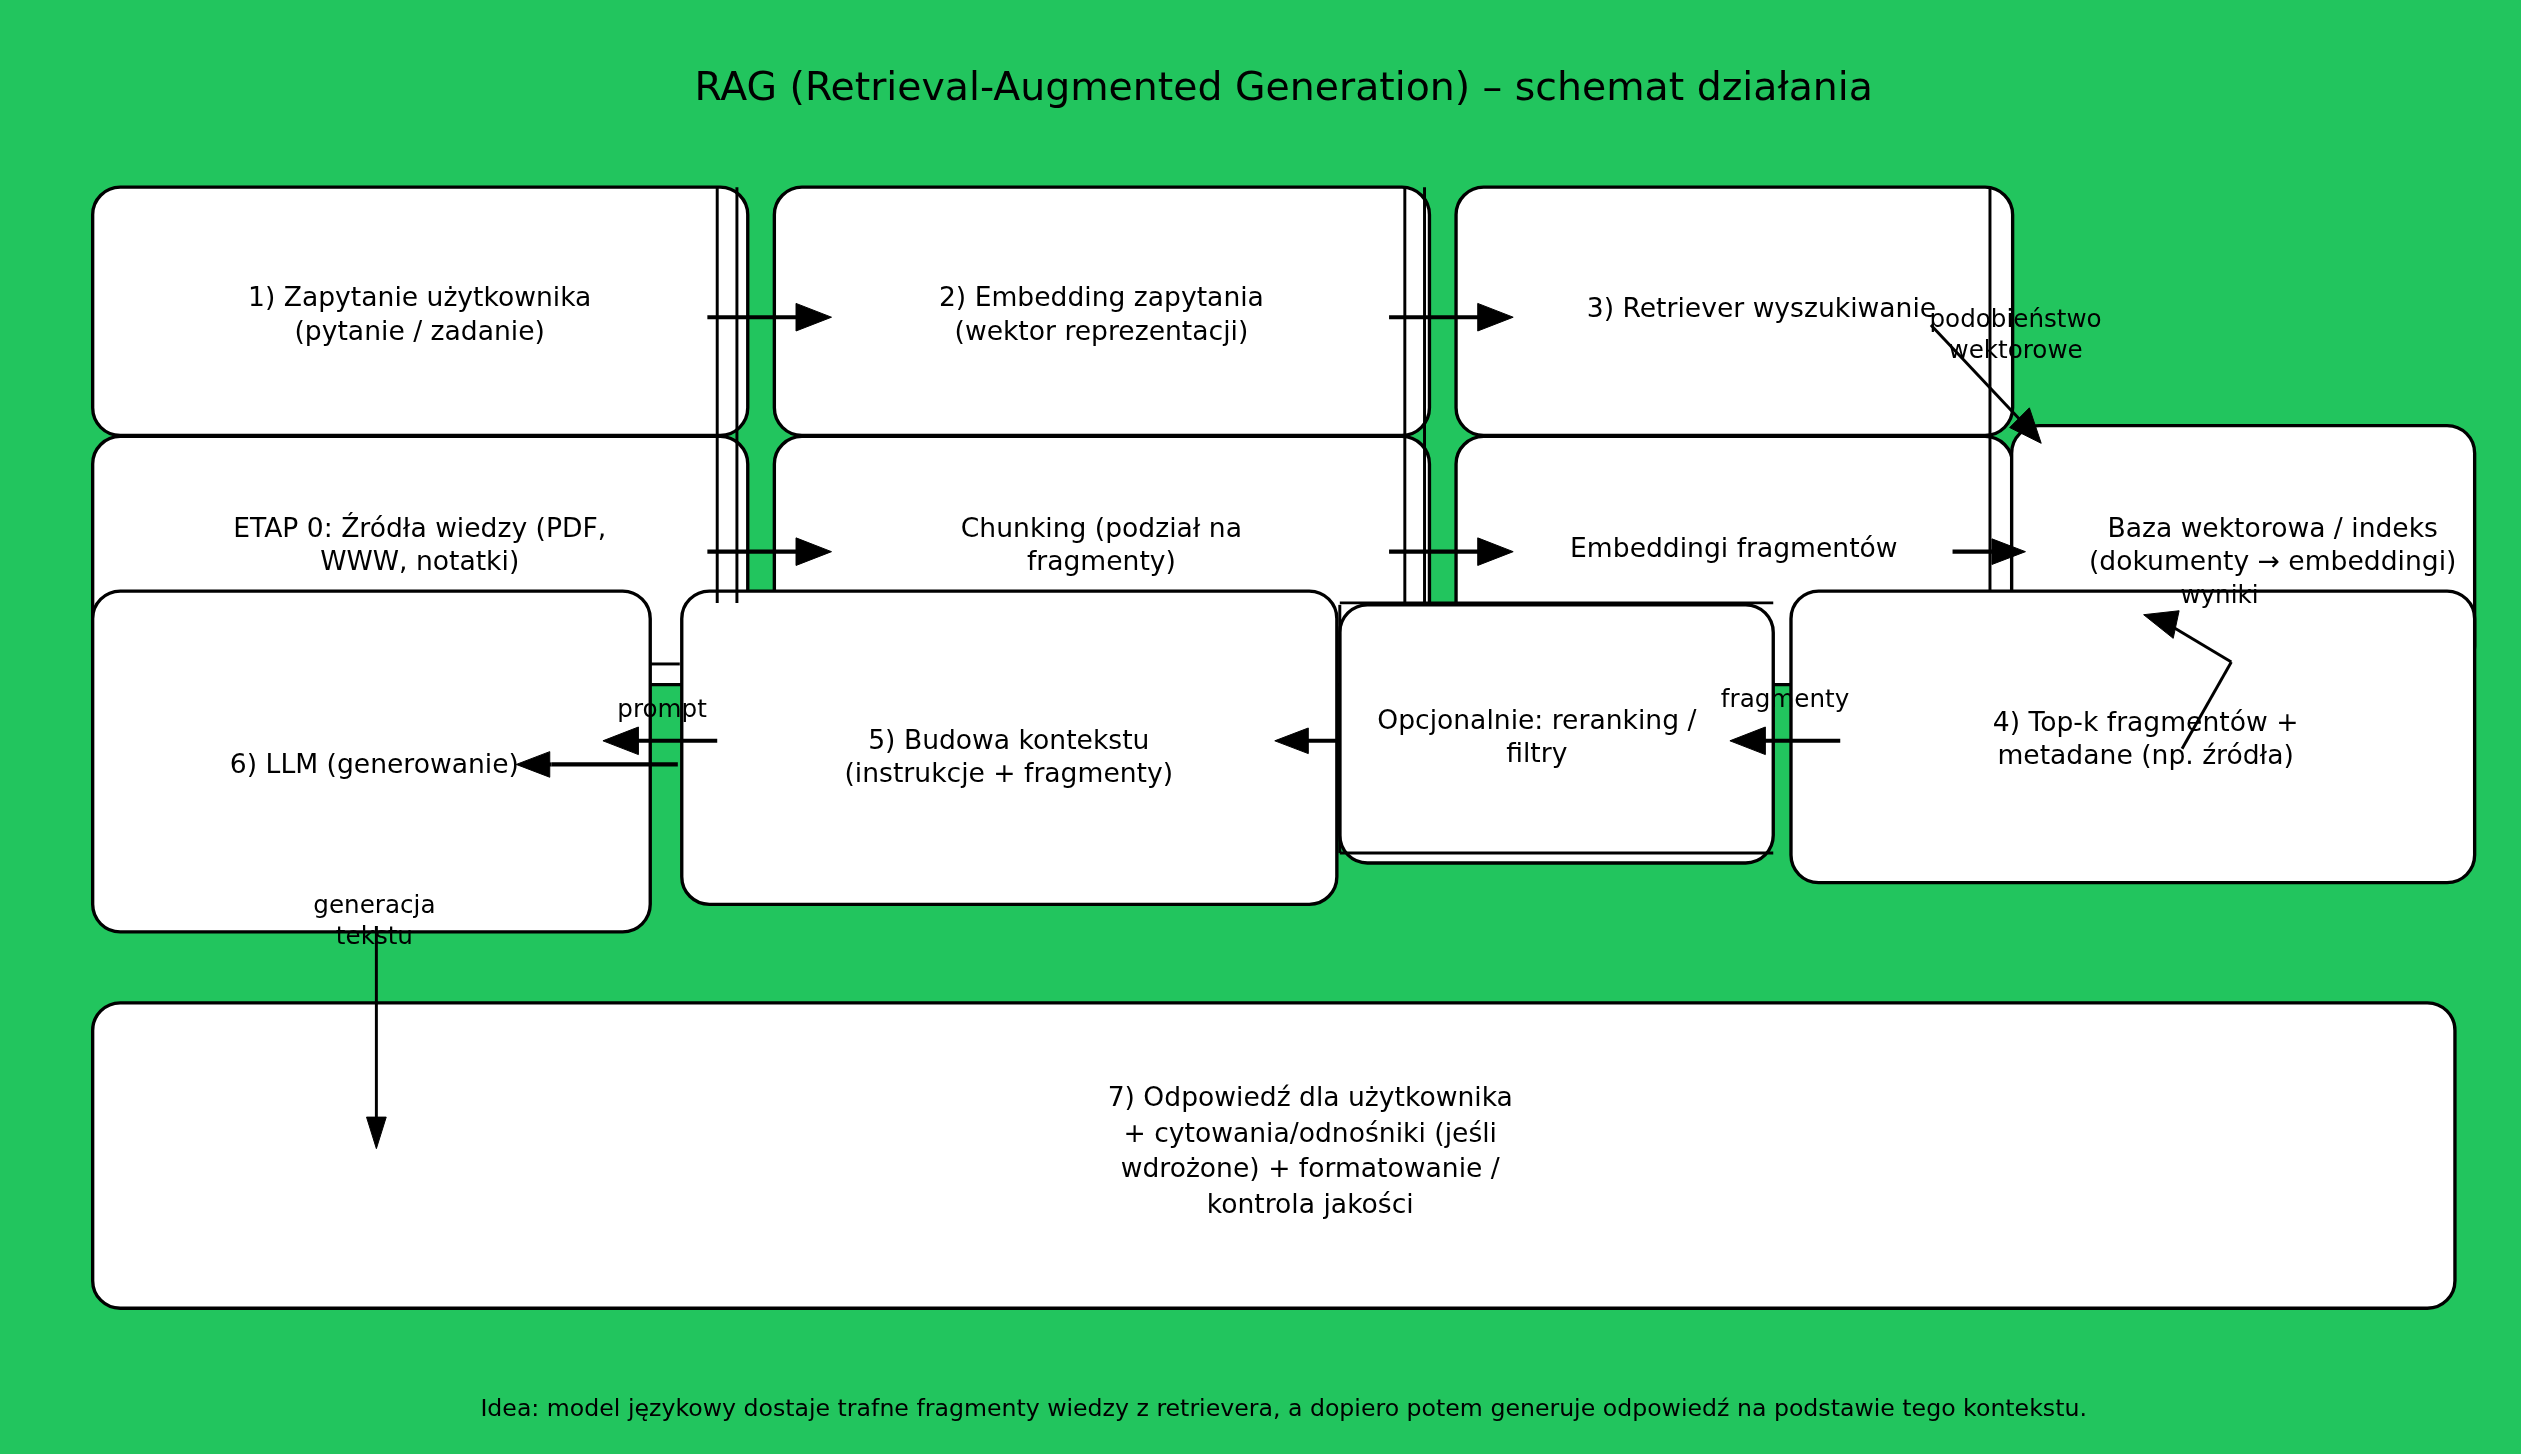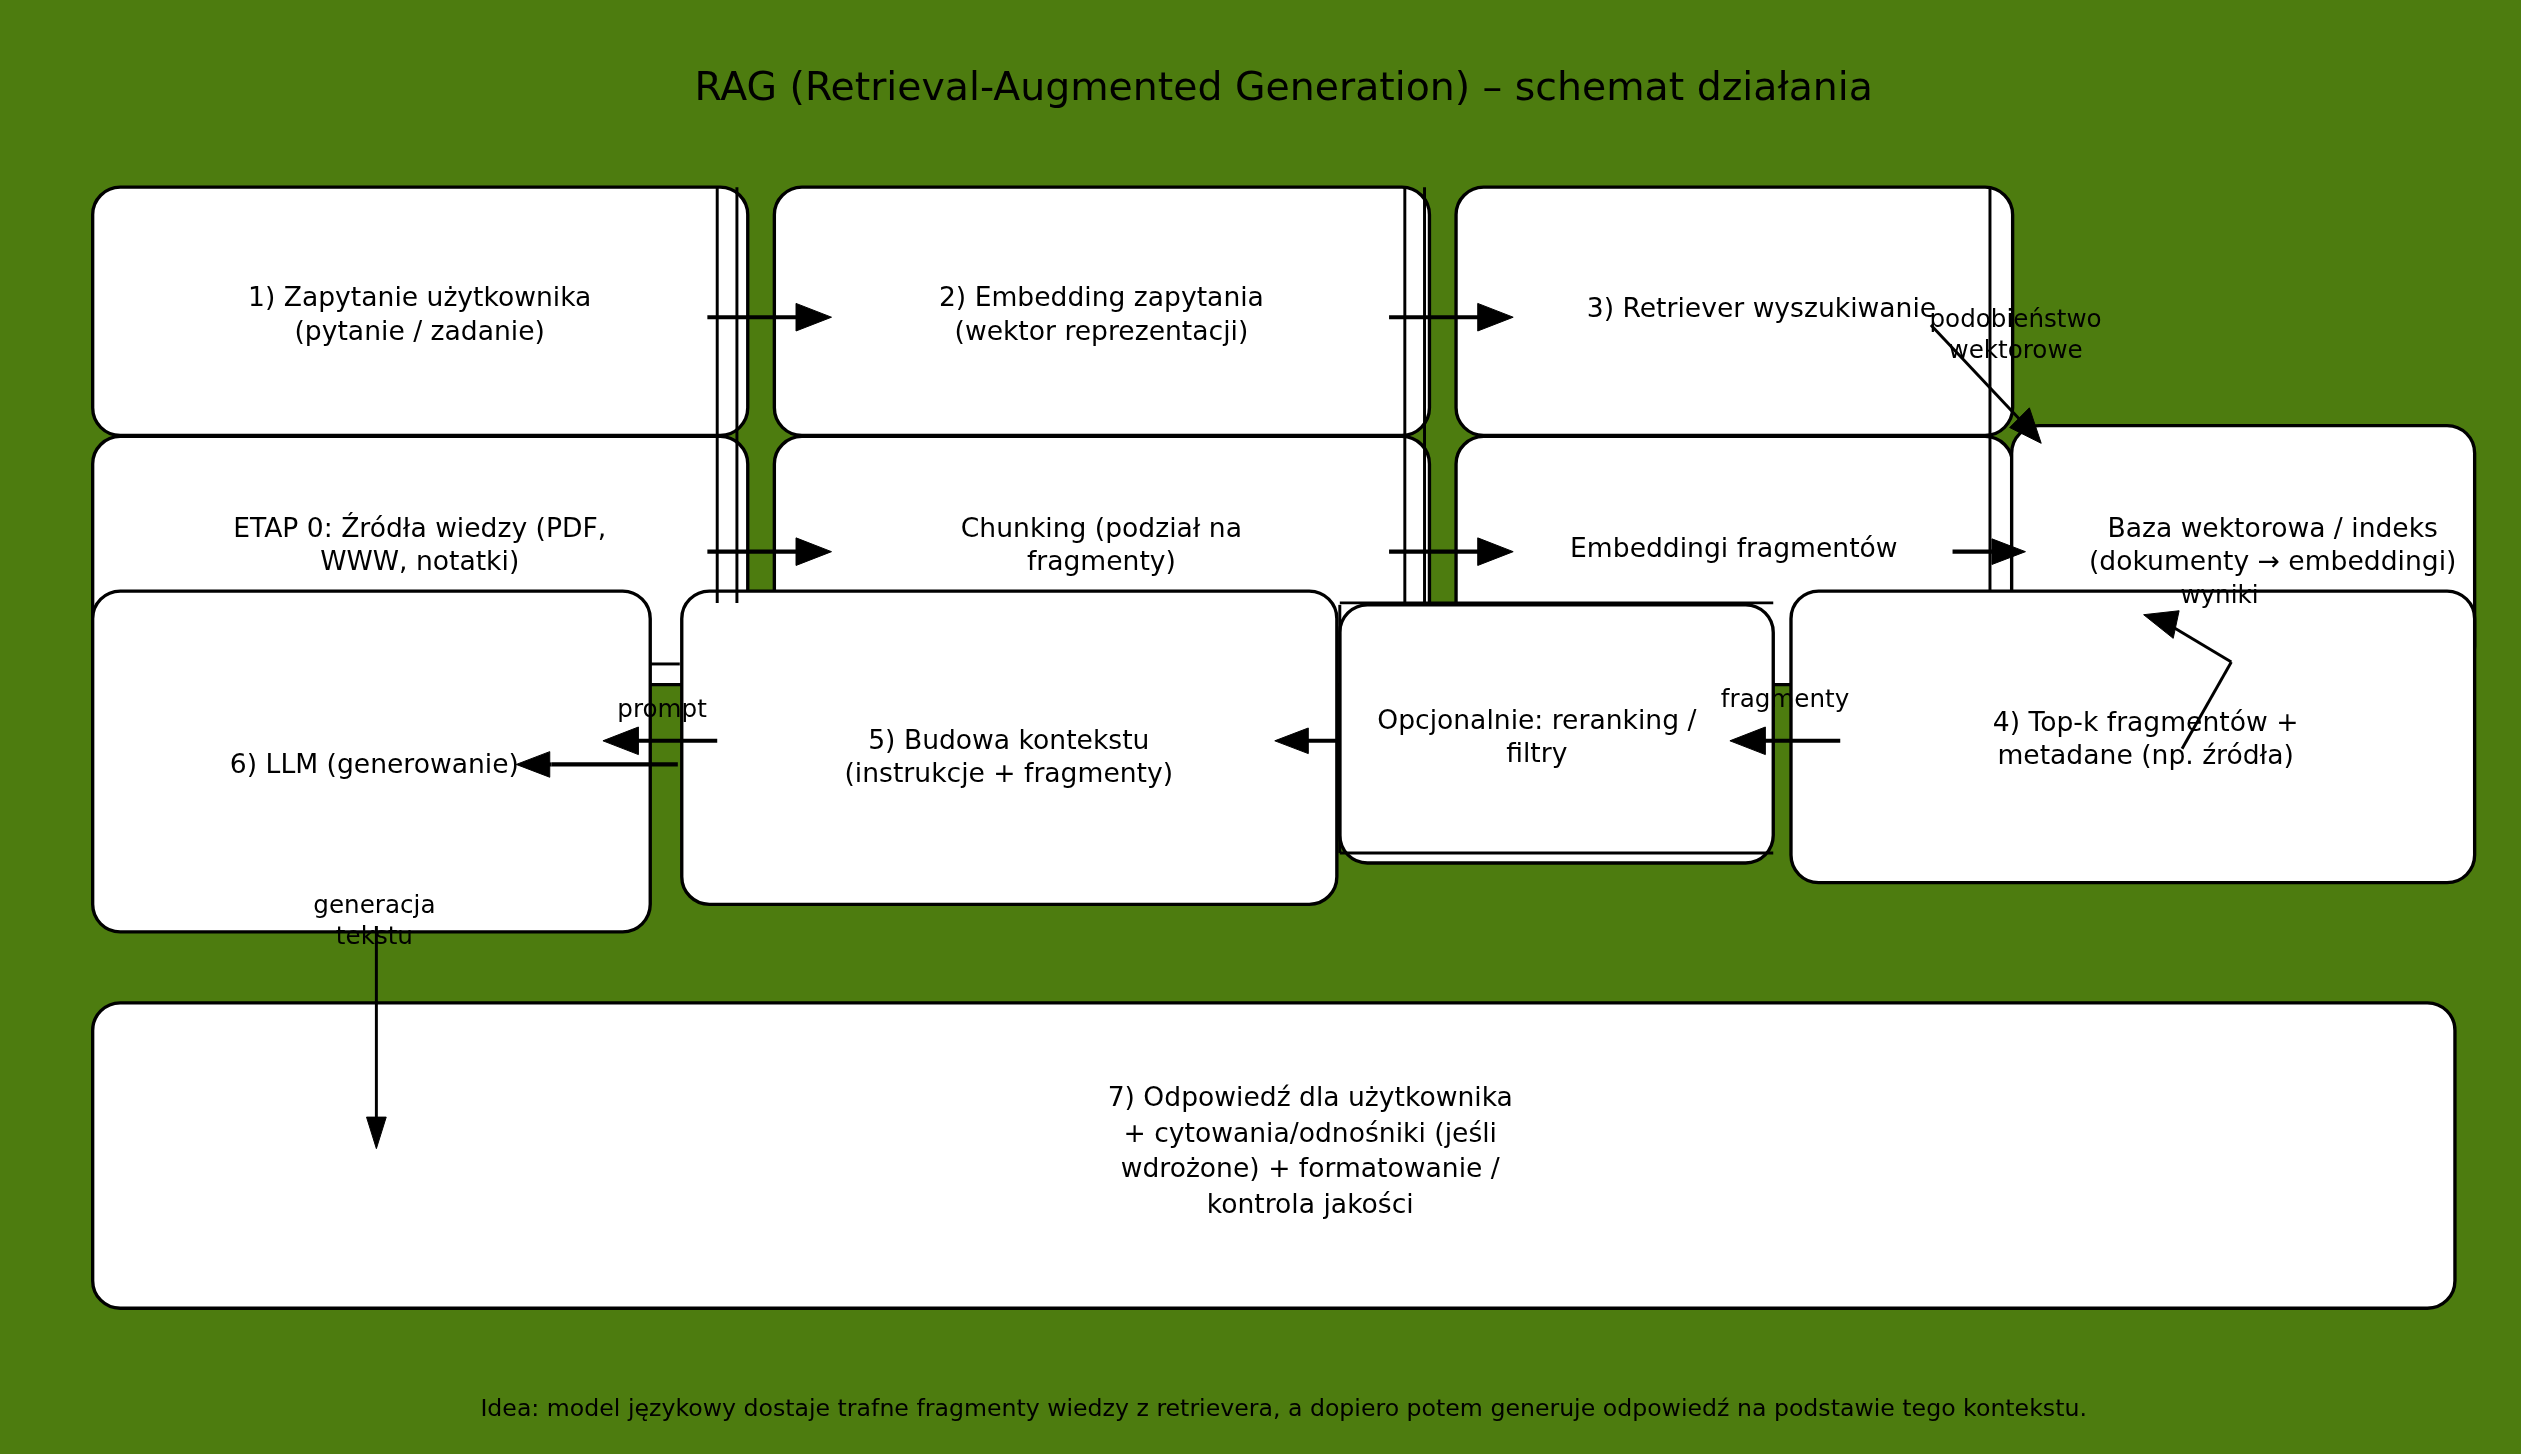--- a/index.html
+++ b/index.html
@@ -11,21 +11,21 @@
     width: 2522px;
     height: 1455px;
     font-family: "DejaVu Sans", sans-serif;
     color: #000000;
     overflow: hidden;
   }
   #stage {
     position: relative;
     width: 2522px;
     height: 1455px;
-    background: #4d7c0f;
+    background: #22c55e;
   }
   svg#diagram {
     position: absolute;
     top: 0;
     left: 0;
     width: 2522px;
     height: 1455px;
     display: block;
   }
   .node-box {

